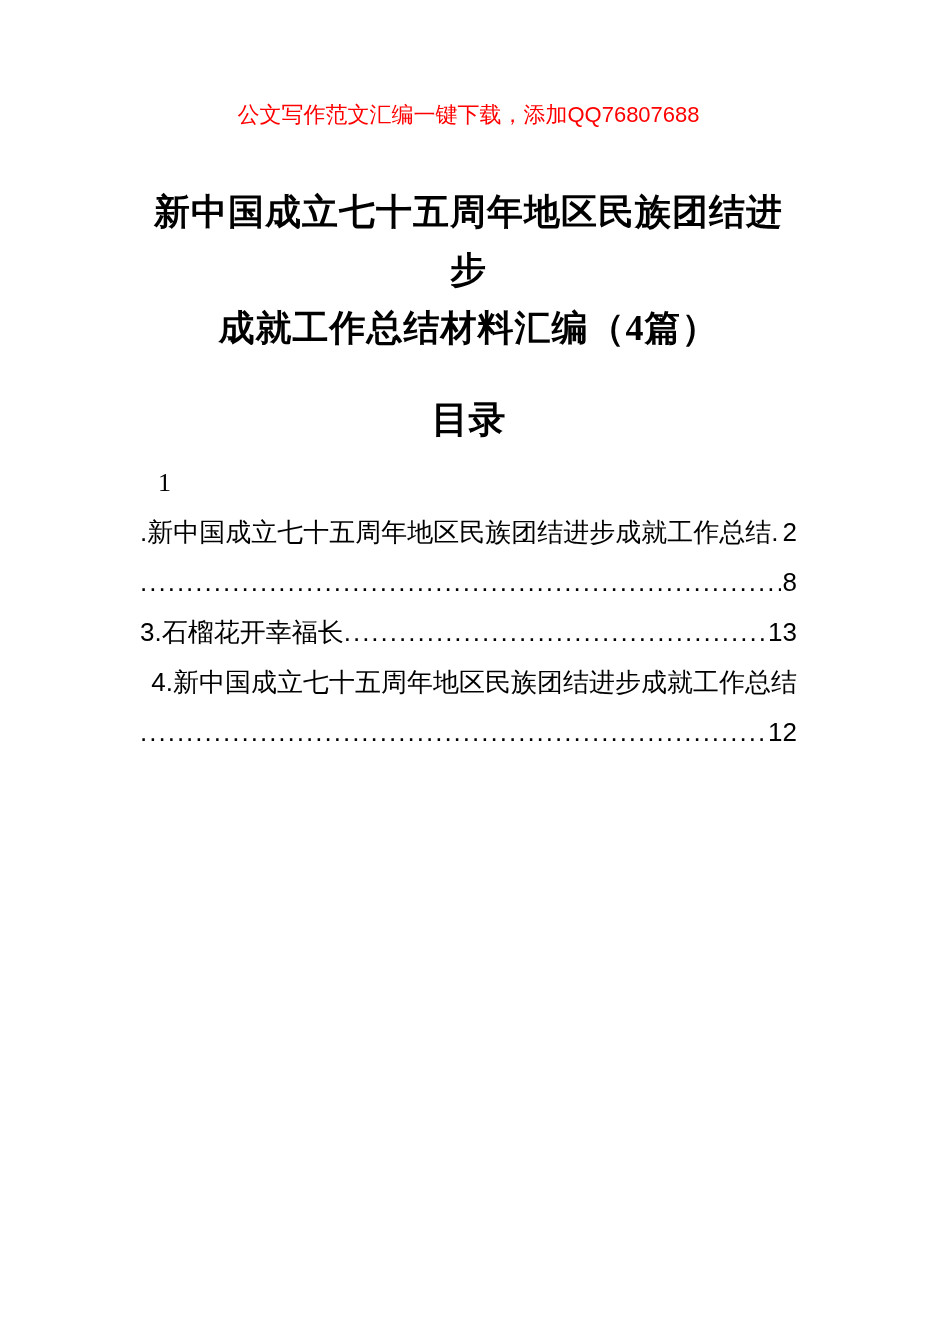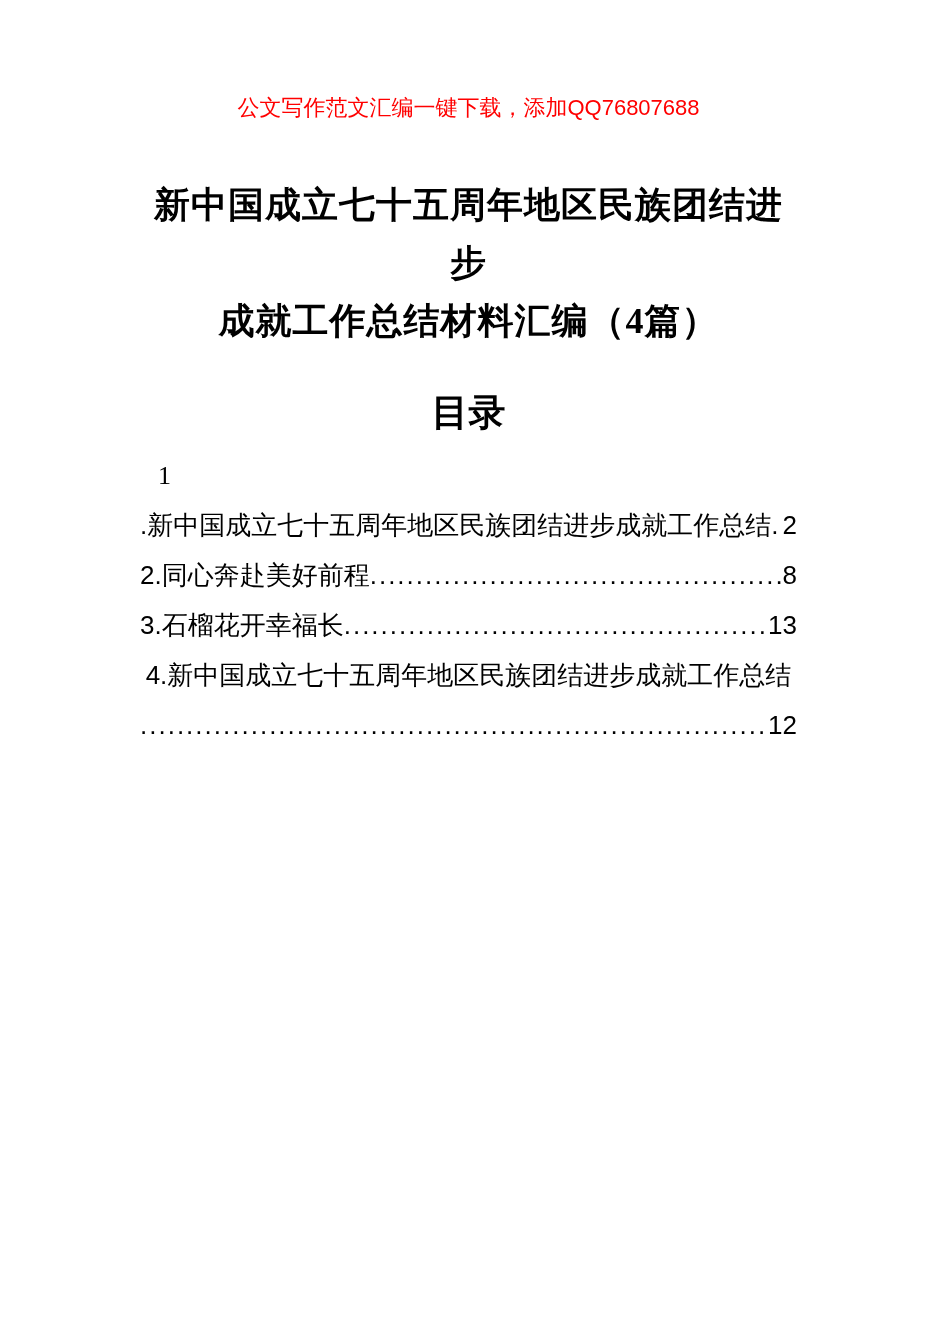--- a/index.html
+++ b/index.html
@@ -4,21 +4,21 @@
 <style>
   html, body { margin: 0; padding: 0; background: #ffffff; }
   .page {
     position: relative;
     width: 942px;
     height: 1344px;
     background: #ffffff;
     font-family: "Liberation Sans", sans-serif;
     color: #000000;
     box-sizing: border-box;
-    padding: 9px 145px 0 140px;
+    padding: 16px 145px 0 140px;
     overflow: hidden;
   }
   .notice {
     margin-top: 84px;
     text-align: center;
     font-size: 22px;
     line-height: 29px;
     color: #ff0000;
     white-space: nowrap;
   }
@@ -54,21 +54,21 @@
     justify-content: space-between;
   }
   .toc-label { flex: 0 0 auto; }
   .toc-leader {
     flex: 1 1 auto;
     overflow: hidden;
     letter-spacing: 2px;
     min-width: 0;
   }
   .toc-page { flex: 0 0 auto; padding-left: 2px; }
-  .toc-row.wrapped-first { justify-content: center; }
+  .toc-row.wrapped-first { justify-content: flex-end; }
 </style>
 </head>
 <body>
 
 <div class="page">
 
   <div class="notice">公文写作范文汇编一键下载，添加QQ76807688</div>
 
   <div class="doc-title">
     <div>新中国成立七十五周年地区民族团结进步</div>
@@ -81,21 +81,20 @@
 
   <div class="toc">
 
     <div class="toc-row">
       <span class="toc-label">.新中国成立七十五周年地区民族团结进步成就工作总结</span>
       <span class="toc-leader">........................................................................................................................................................................................................</span>
       <span class="toc-page">2</span>
     </div>
 
     <div class="toc-row">
-      <span class="toc-label">2.同心奔赴美好前程</span>
       <span class="toc-leader">........................................................................................................................................................................................................</span>
       <span class="toc-page">8</span>
     </div>
 
     <div class="toc-row">
       <span class="toc-label">3.石榴花开幸福长</span>
       <span class="toc-leader">........................................................................................................................................................................................................</span>
       <span class="toc-page">13</span>
     </div>
 

